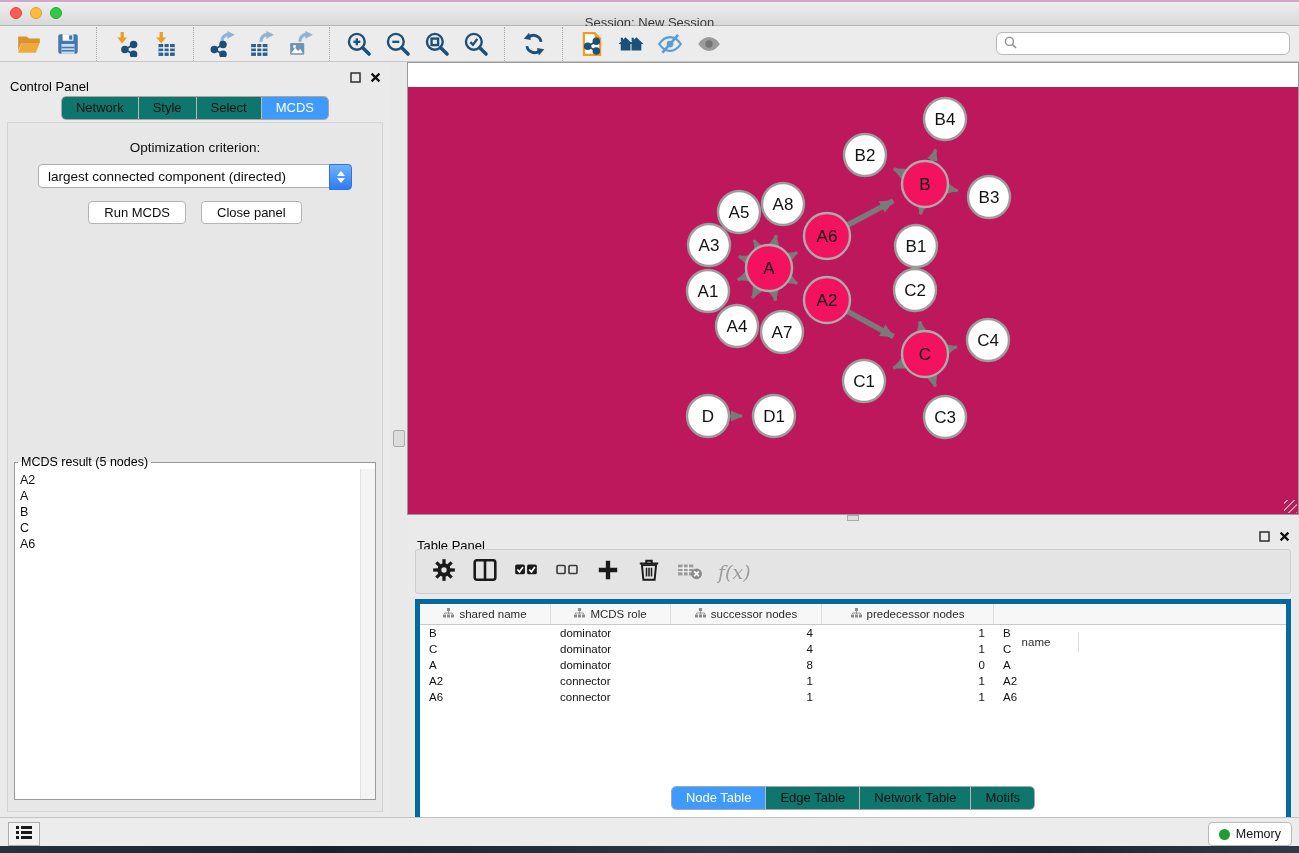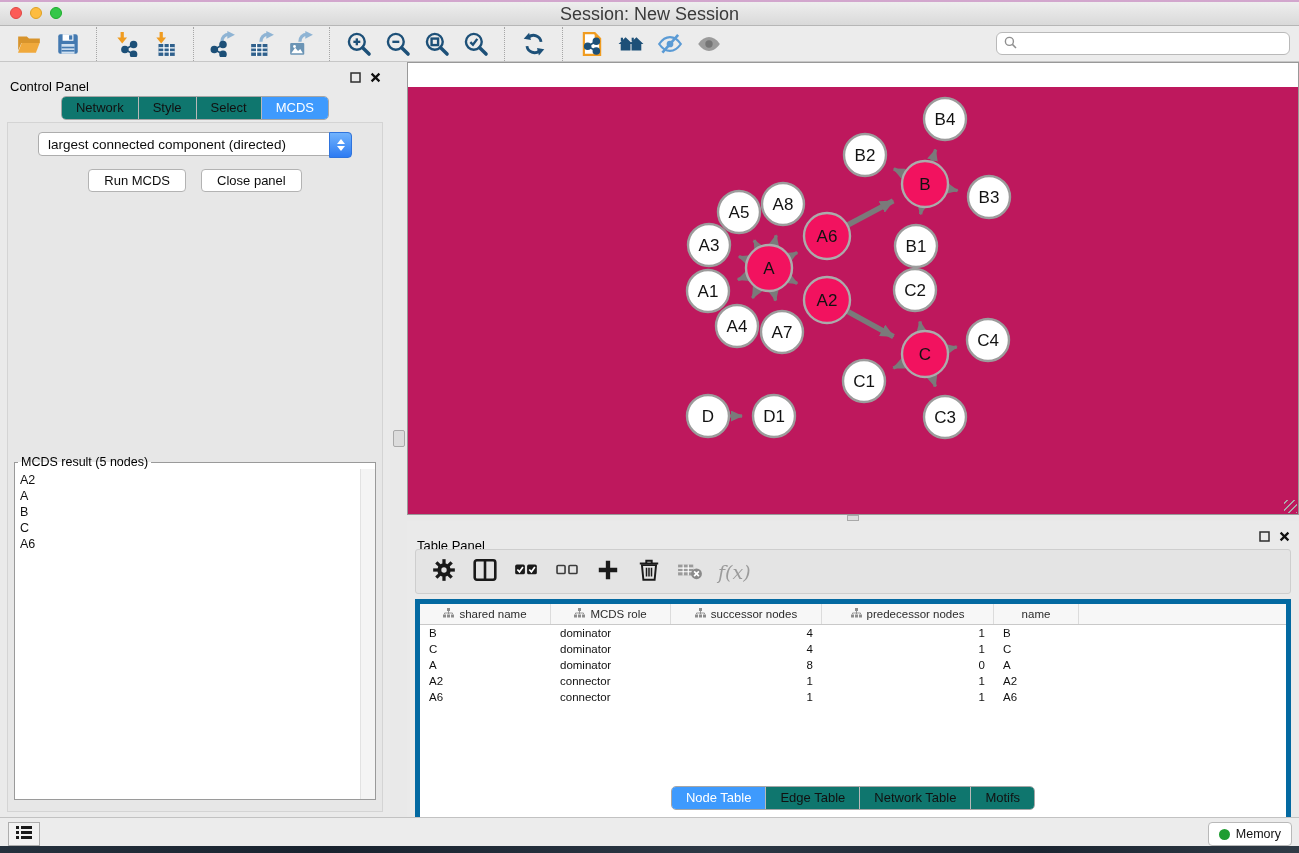--- a/index.html
+++ b/index.html
@@ -1,20 +1,20 @@
 <!DOCTYPE html>
 <html><head>
 <meta charset="utf-8">
 <style>
   html,body{margin:0;padding:0;background:#555;}
   #root{position:relative;width:1299px;height:853px;background:#ececec;font-family:"Liberation Sans",sans-serif;overflow:hidden;-webkit-font-smoothing:antialiased;}
   
   .top-accent{position:absolute;top:0;left:0;right:0;height:2px;background:#d2a6cd;z-index:9;}
   .titlebar{position:absolute;top:0;left:0;right:0;height:26px;background:linear-gradient(#f0f0f0,#d9d9d9);border-bottom:1px solid #b6b6b6;box-sizing:border-box;}
-  .titlebar .title{position:absolute;left:0;right:0;top:4px;text-align:center;font-size:18px;color:#3a3a3a;}
+  .titlebar .title{position:absolute;left:0;right:0;top:15px;text-align:center;font-size:13px;color:#3a3a3a;}
   .lights{position:absolute;left:10px;top:7px;display:flex;gap:8px;}
   .light{width:12px;height:12px;border-radius:50%;box-sizing:border-box;}
   .l-red{background:#fc5b57;border:1px solid #df4744;}
   .l-yellow{background:#fdbc40;border:1px solid #dea123;}
   .l-green{background:#34c749;border:1px solid #1dad2b;}
   
   .toolbar{position:absolute;top:26px;left:0;right:0;height:36px;background:#ececec;border-bottom:1px solid #c7c7c7;display:flex;align-items:center;padding:0 9px;box-sizing:border-box;}
   #toolbar-groups{display:flex;align-items:center;}
   .tb-btn{width:39px;height:32px;display:flex;align-items:center;justify-content:center;cursor:default;}
   .tb-btn svg{display:block;}
@@ -321,20 +321,21 @@
       </div>
       <div class="seg-row" style="margin-top:4px;">
         <div class="seg" id="cp-tabs">
             <div class="seg-btn">Network</div>
             <div class="seg-btn">Style</div>
             <div class="seg-btn">Select</div>
             <div class="seg-btn active">MCDS</div>
           </div>
       </div>
       <div class="cp-inner">
+        <div class="opt-label">Optimization criterion:</div>
         <div class="criterion-select">
           <span>largest connected component (directed)</span>
           <span class="stepper">
               <span class="tri-up"></span>
               <span class="tri-down"></span>
             </span>
         </div>
         <div class="btn-row">
           <button class="mac-btn">Run MCDS</button>
           <button class="mac-btn">Close panel</button>
@@ -605,21 +606,21 @@
                     <g fill="#8c8c8c">
                       <path d="M1.5 5h8M5.5 3v2M1.5 5v1M5.5 5v1M9.5 5v1" stroke="#8c8c8c" stroke-width="0.9" fill="none"></path>
                       <rect x="4" y="0" width="3" height="3"></rect>
                       <rect x="0" y="6.5" width="3" height="3"></rect>
                       <rect x="4" y="6.5" width="3" height="3"></rect>
                       <rect x="8" y="6.5" width="3" height="3"></rect>
                     </g>
                   </svg></span>
                 <span>predecessor nodes</span>
               </div>
-              <div class="th" style="width: 85px;">
+              <div class="th" style="width: 85px; margin-top: 28px;">
                 <span>name</span>
               </div>
             </div>
           <div id="table-body">
               <div class="trow">
                 <div class="td l" style="width: 131px;">B</div>
                 <div class="td l" style="width: 120px;">dominator</div>
                 <div class="td r" style="width: 151px;">4</div>
                 <div class="td r" style="width: 172px;">1</div>
                 <div class="td l" style="width: 85px;">B</div>

